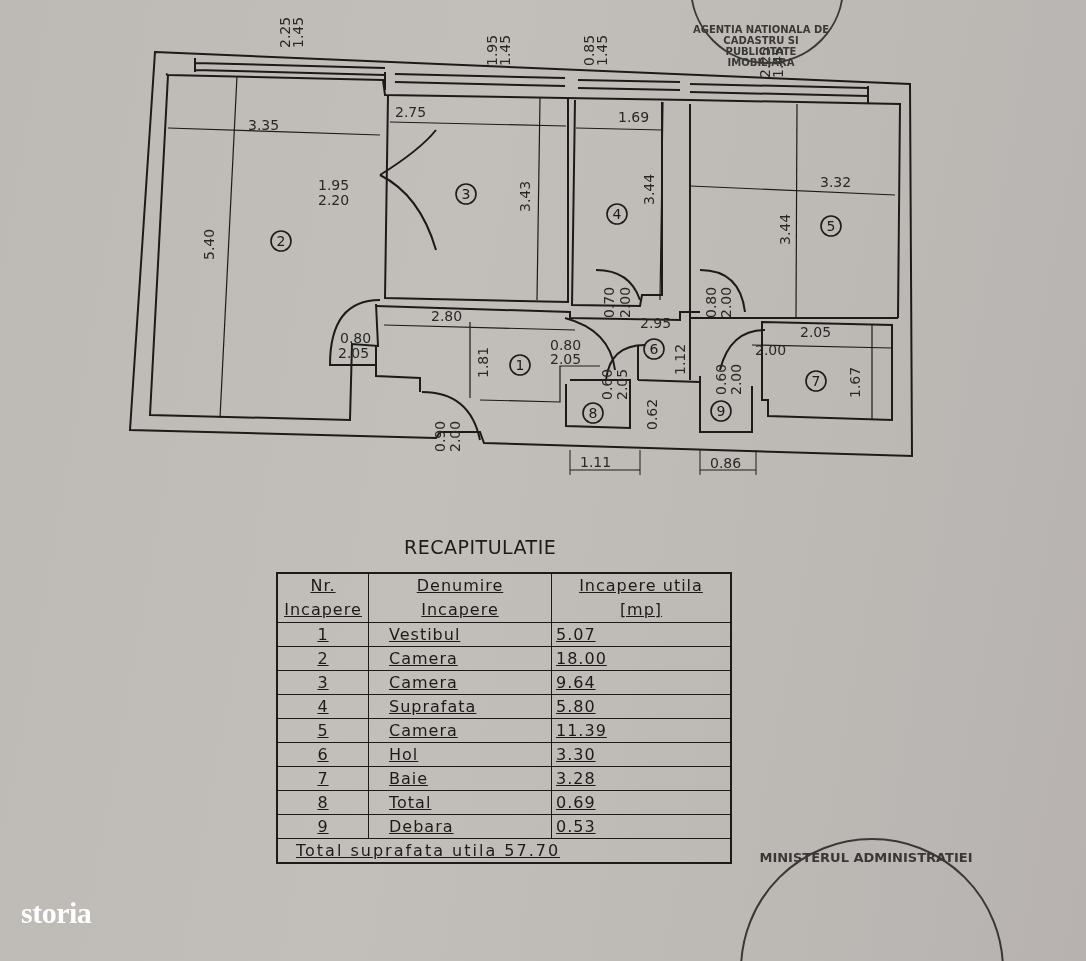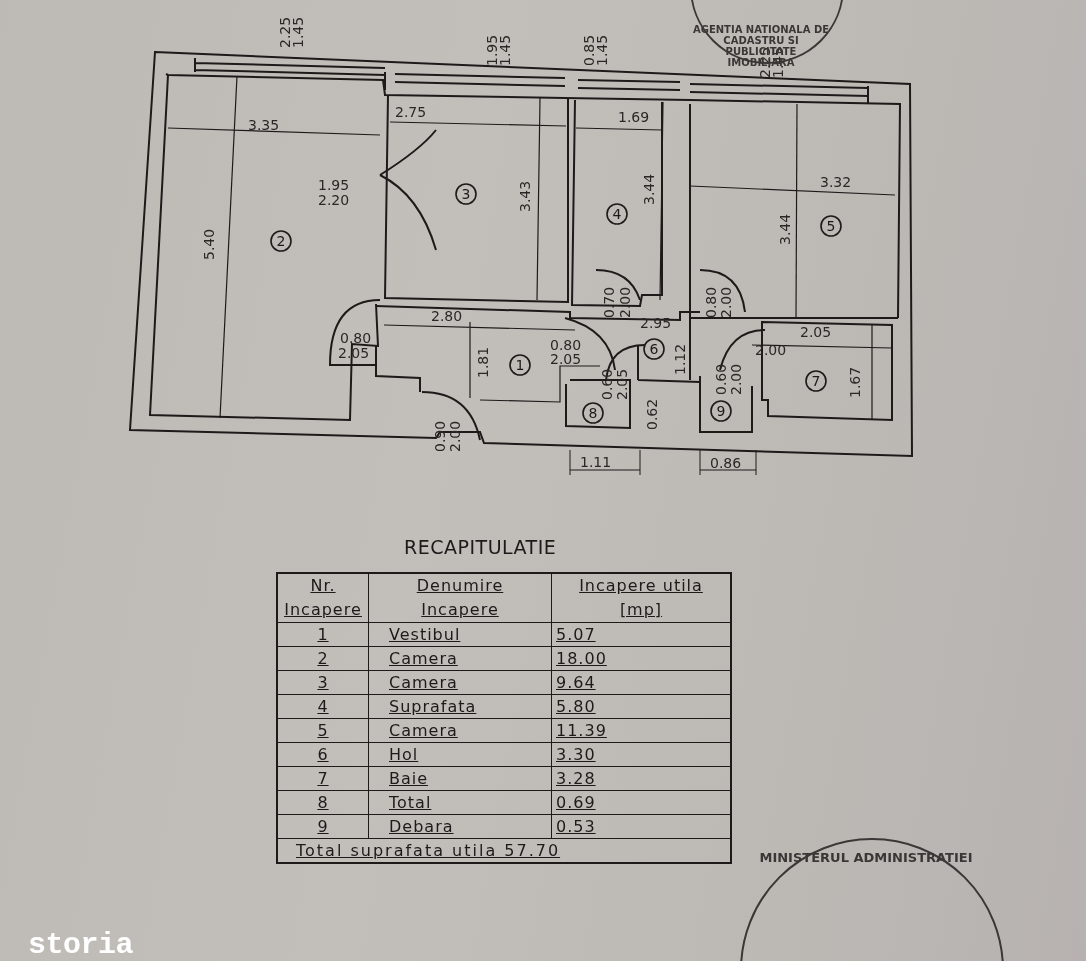--- a/index.html
+++ b/index.html
@@ -37,24 +37,23 @@
   table.recap td.area { text-align:left; }
   table.recap tr.total td { text-align:left; padding-left:18px; letter-spacing:2px; }
   .stamp {
     position:absolute; border:2px solid #3a3836; border-radius:50%;
     color:#3a3836; font-size:13px; font-weight:bold; text-align:center;
   }
   .stamp-top { left:690px; top:-90px; width:150px; height:150px; }
   .stamp-bottom { left:740px; top:838px; width:260px; height:260px; }
   .stamp span { position:absolute; left:0; right:12px; }
   .brand {
-    position:absolute; left:28px; top:896px; font-size:30px; font-weight:bold;
+    position:absolute; left:21px; top:896px; font-size:30px; font-weight:bold;
     color:#ffffff; letter-spacing:-0.5px;
-    font-family:Liberation Mono, monospace;
-    margin-top:32px;
+    font-family:Liberation Serif, serif;
   }
 </style>
 </head>
 <body>
 
 <div class="paper"></div>
 
 <div class="plan">
   <svg width="1086" height="520" viewBox="0 0 1086 520">
     <g fill="none" stroke="#1d1b1a" stroke-width="2">

